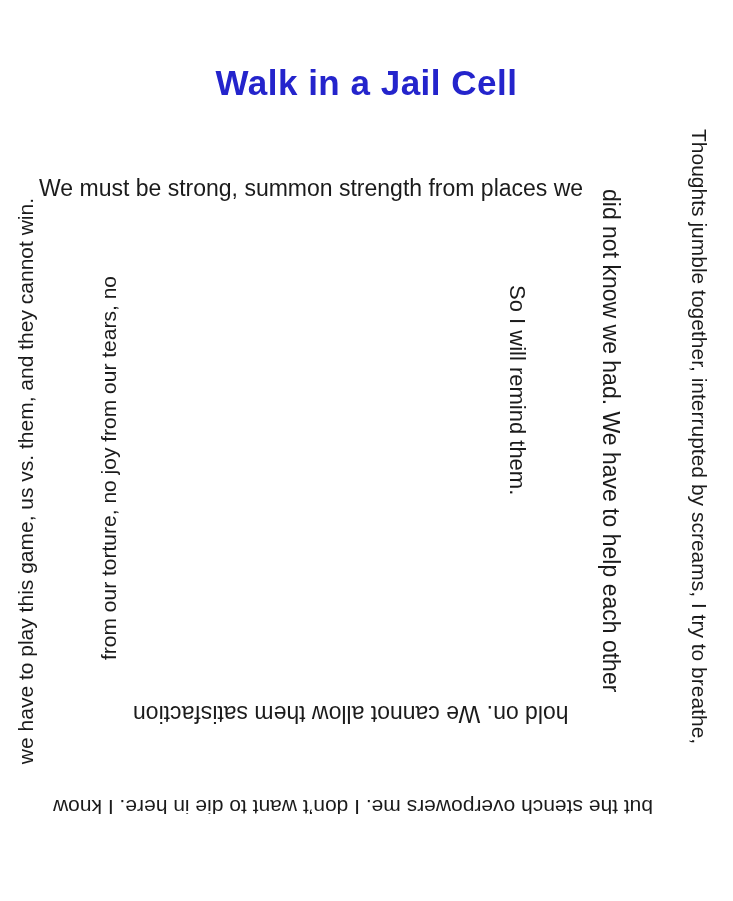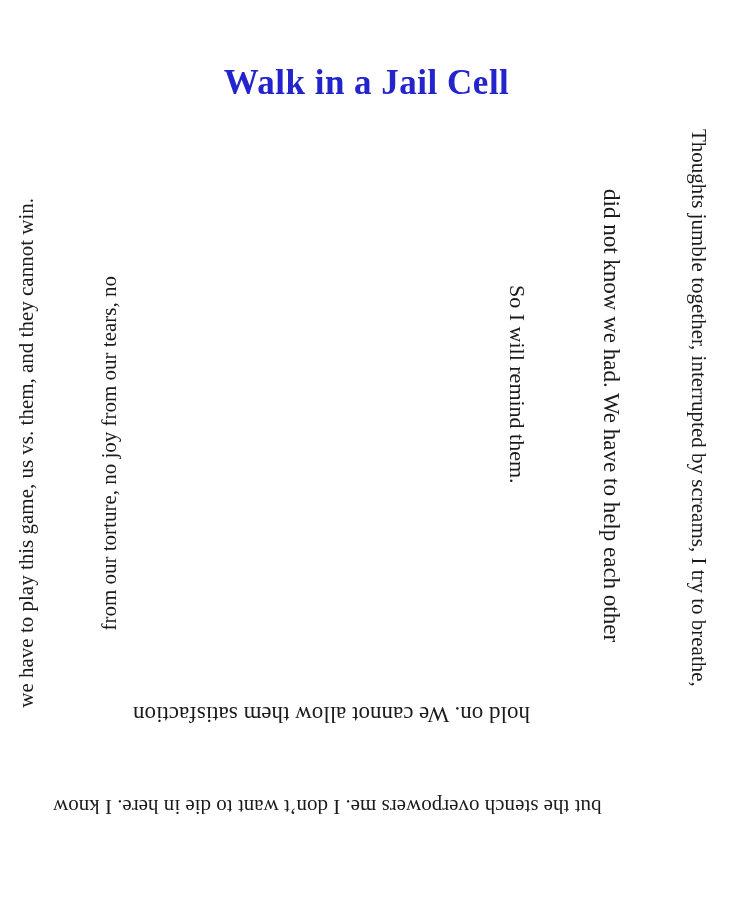--- a/index.html
+++ b/index.html
@@ -6,21 +6,21 @@
     margin: 0;
     padding: 0;
     background: #ffffff;
   }
   #page {
     position: relative;
     width: 733px;
     height: 814px;
     background: #ffffff;
     overflow: hidden;
-    font-family: Liberation Serif, serif;
+    font-family: Liberation Sans, sans-serif;
     color: #1b1b1b;
   }
   .poem-title {
     position: absolute;
     left: 0;
     right: 0;
     top: 40px;
     text-align: center;
     font-size: 35px;
     font-weight: bold;
@@ -65,20 +65,21 @@
 
   <h1 class="poem-title">Walk in a Jail Cell</h1>
 
 
   <div class="ln v-down ln-outer-right">Thoughts jumble together, interrupted by screams, I try to breathe,</div>
 
   <div class="ln flip ln-outer-bottom">but the stench overpowers me. I don’t want to die in here. I know</div>
 
   <div class="ln v-up ln-outer-left">we have to play this game, us vs. them, and they cannot win.</div>
 
+  <div class="ln ln-middle-top">We must be strong, summon strength from places we</div>
 
   <div class="ln v-down ln-middle-right">did not know we had. We have to help each other</div>
 
   <div class="ln flip ln-middle-bottom">hold on. We cannot allow them satisfaction</div>
 
   <div class="ln v-up ln-middle-left">from our torture, no joy from our tears, no</div>
 
 
   <div class="ln v-down ln-inner-right">So I will remind them.</div>
 

